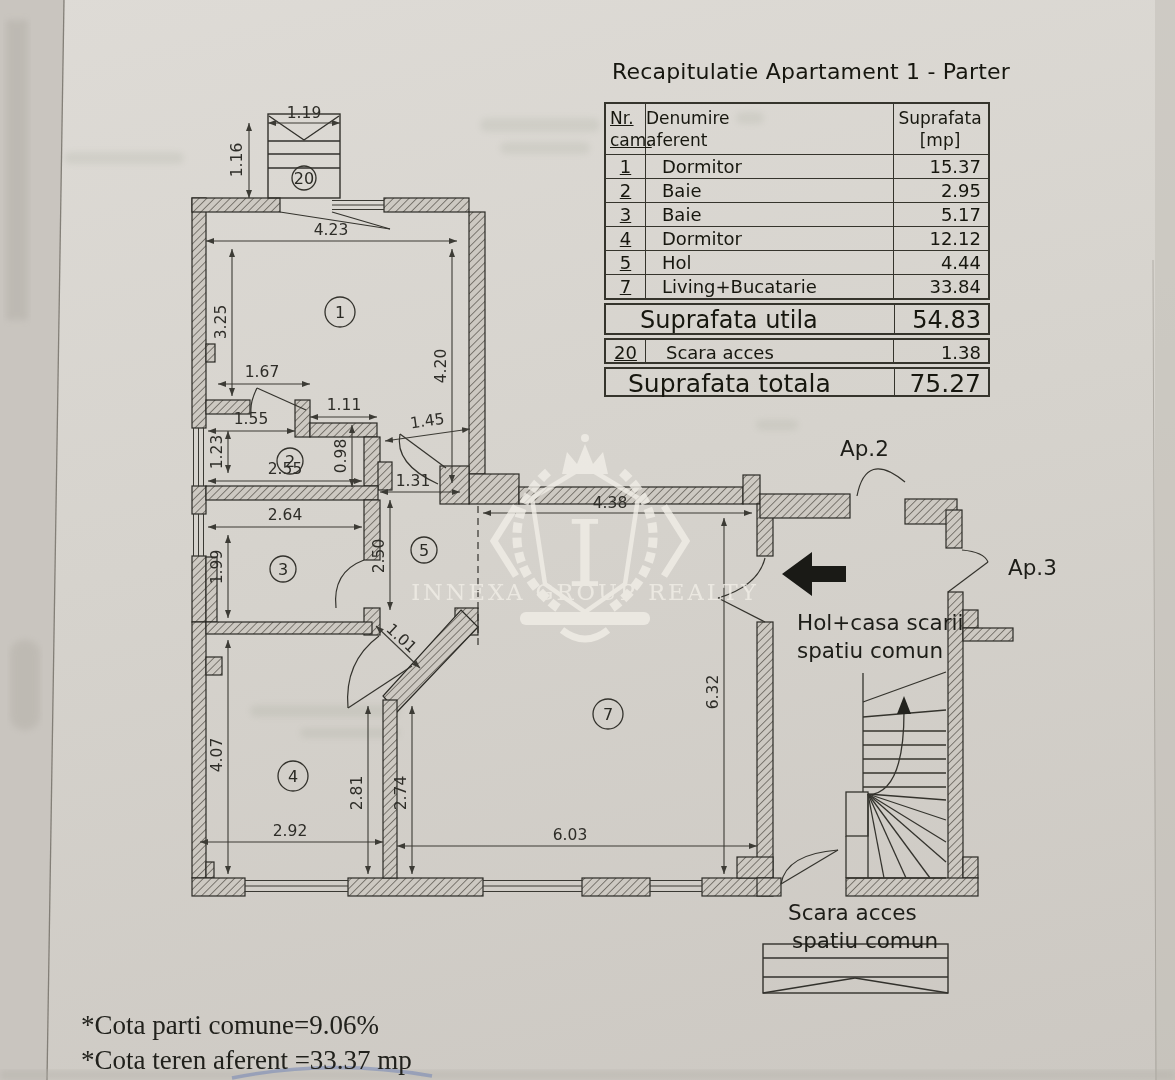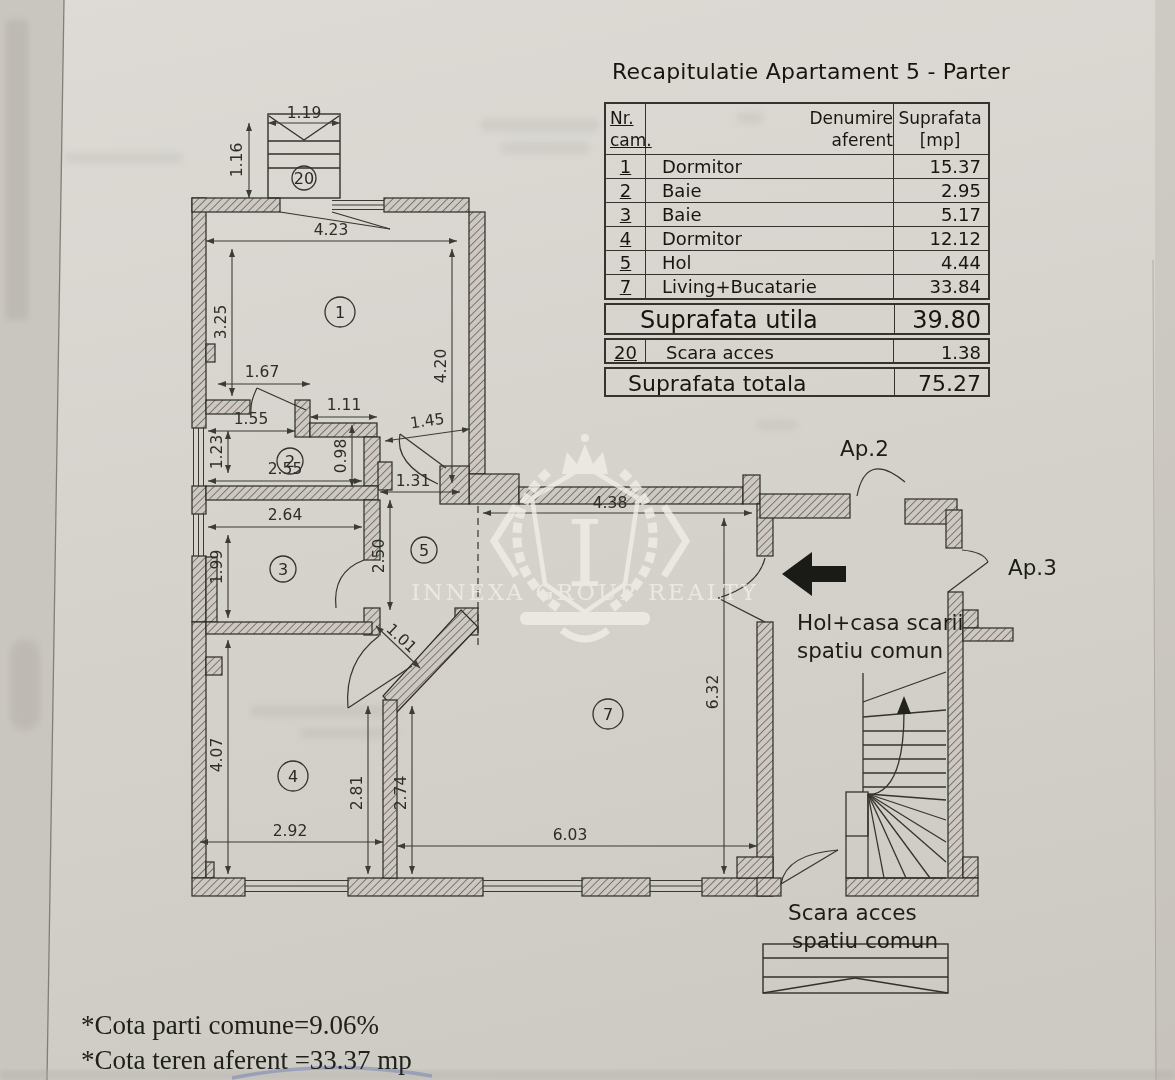--- a/index.html
+++ b/index.html
@@ -13,31 +13,31 @@
              color:#16160f;letter-spacing:.2px;}
   .tblwrap{position:absolute;left:604px;top:102px;width:386px;color:#17170f;}
   .tbox{border:2px solid #35342c;box-sizing:border-box;background:transparent;}
   .trow{display:flex;align-items:stretch;}
   .trow + .trow{border-top:1.5px solid #35342c;}
   .c1{width:40px;border-right:1.5px solid #35342c;box-sizing:border-box;text-decoration:underline;}
   .c2{flex:1;border-right:1.5px solid #35342c;box-sizing:border-box;padding-left:16px;}
   .c3{width:94px;box-sizing:border-box;text-align:right;padding-right:7px;}
   .hdr{height:50px;font-size:17px;line-height:1.32;}
   .hdr .c1{padding:3px 0 0 4px;}
-  .hdr .c2{text-align:right;padding:3px 0 0 0;}
+  .hdr .c2{text-align:left;padding:3px 0 0 0;}
   .hdr .c3{text-align:center;padding:3px 2px 0 0;}
   .drow{height:23px;font-size:18px;line-height:23px;}
   .drow .c1{text-align:center;}
   .gap{height:3px;}
   .sumrow{display:flex;height:32px;font-size:24px;line-height:31px;}
   .sumrow .lab{flex:1;padding-left:34px;}
   .sumrow .val{width:94px;text-align:right;padding-right:7px;box-sizing:border-box;}
   .scrow{display:flex;height:26px;font-size:18px;line-height:26px;}
   .scrow .c2{padding-left:20px;}
-  .totrow{display:flex;height:30px;font-size:22px;line-height:29px;}
+  .totrow{display:flex;height:30px;font-size:25px;line-height:29px;}
   .totrow .lab{flex:1;padding-left:22px;}
   .totrow .val{width:94px;text-align:right;padding-right:7px;box-sizing:border-box;}
 
   
   .notes{position:absolute;left:73px;top:1008px;font-family:"Liberation Serif",serif;
          font-size:27px;color:#21211c;line-height:1.3;margin-left:8px;}
 
   
   .dim{font-family:"DejaVu Sans",sans-serif;font-size:15.5px;fill:#2e2d28;text-anchor:middle;}
   .rmnum{font-family:"DejaVu Sans",sans-serif;font-size:16px;fill:#2a2a24;text-anchor:middle;}
@@ -321,21 +321,21 @@
     <line x1="64" y1="0" x2="47" y2="1080" stroke="#76726a" stroke-width="1.3" opacity="0.85"></line>
     <rect x="6" y="20" width="22" height="300" fill="#a9a59d" opacity="0.35" filter="url(#blur)"></rect>
     <rect x="10" y="640" width="30" height="90" rx="14" fill="#b2aea6" opacity="0.45" filter="url(#blur)"></rect>
     <rect x="1155" y="0" width="20" height="1080" fill="#c3bfb8" opacity="0.55"></rect>
     <line x1="1153" y1="260" x2="1156" y2="1080" stroke="#8a867e" stroke-width="1" opacity="0.5"></line>
     <rect x="0" y="1070" width="1175" height="10" fill="#b4b0a9" opacity="0.45" filter="url(#blur)"></rect>
     <path d="M 232,1078 Q 330,1058 432,1076" fill="none" stroke="#6b7fb5" stroke-width="3.5" opacity="0.5"></path>
   </g>
 </svg>
 
-<div class="tbl-title">Recapitulatie Apartament 5 - Parter</div>
+<div class="tbl-title">Recapitulatie Apartament 1 - Parter</div>
 
 <div class="tblwrap">
   <div class="tbox">
     <div class="trow hdr">
       <div class="c1">
         <div>Nr.</div>
             <div>cam.</div>
       </div>
       <div class="c2">
         <div>Denumire</div>
@@ -374,21 +374,21 @@
     <div class="trow drow">
       <div class="c1">7</div>
       <div class="c2">Living+Bucatarie</div>
       <div class="c3">33.84</div>
     </div>
   </div>
 
   <div class="gap"></div>
   <div class="tbox sumrow">
     <div class="lab">Suprafata utila</div>
-    <div class="val" style="border-left:1.5px solid #35342c;">39.80</div>
+    <div class="val" style="border-left:1.5px solid #35342c;">54.83</div>
   </div>
 
   <div class="gap"></div>
   <div class="tbox scrow">
     <div class="c1" style="text-align:center;">20</div>
     <div class="c2">Scara acces</div>
     <div class="c3">1.38</div>
   </div>
 
   <div class="gap"></div>

